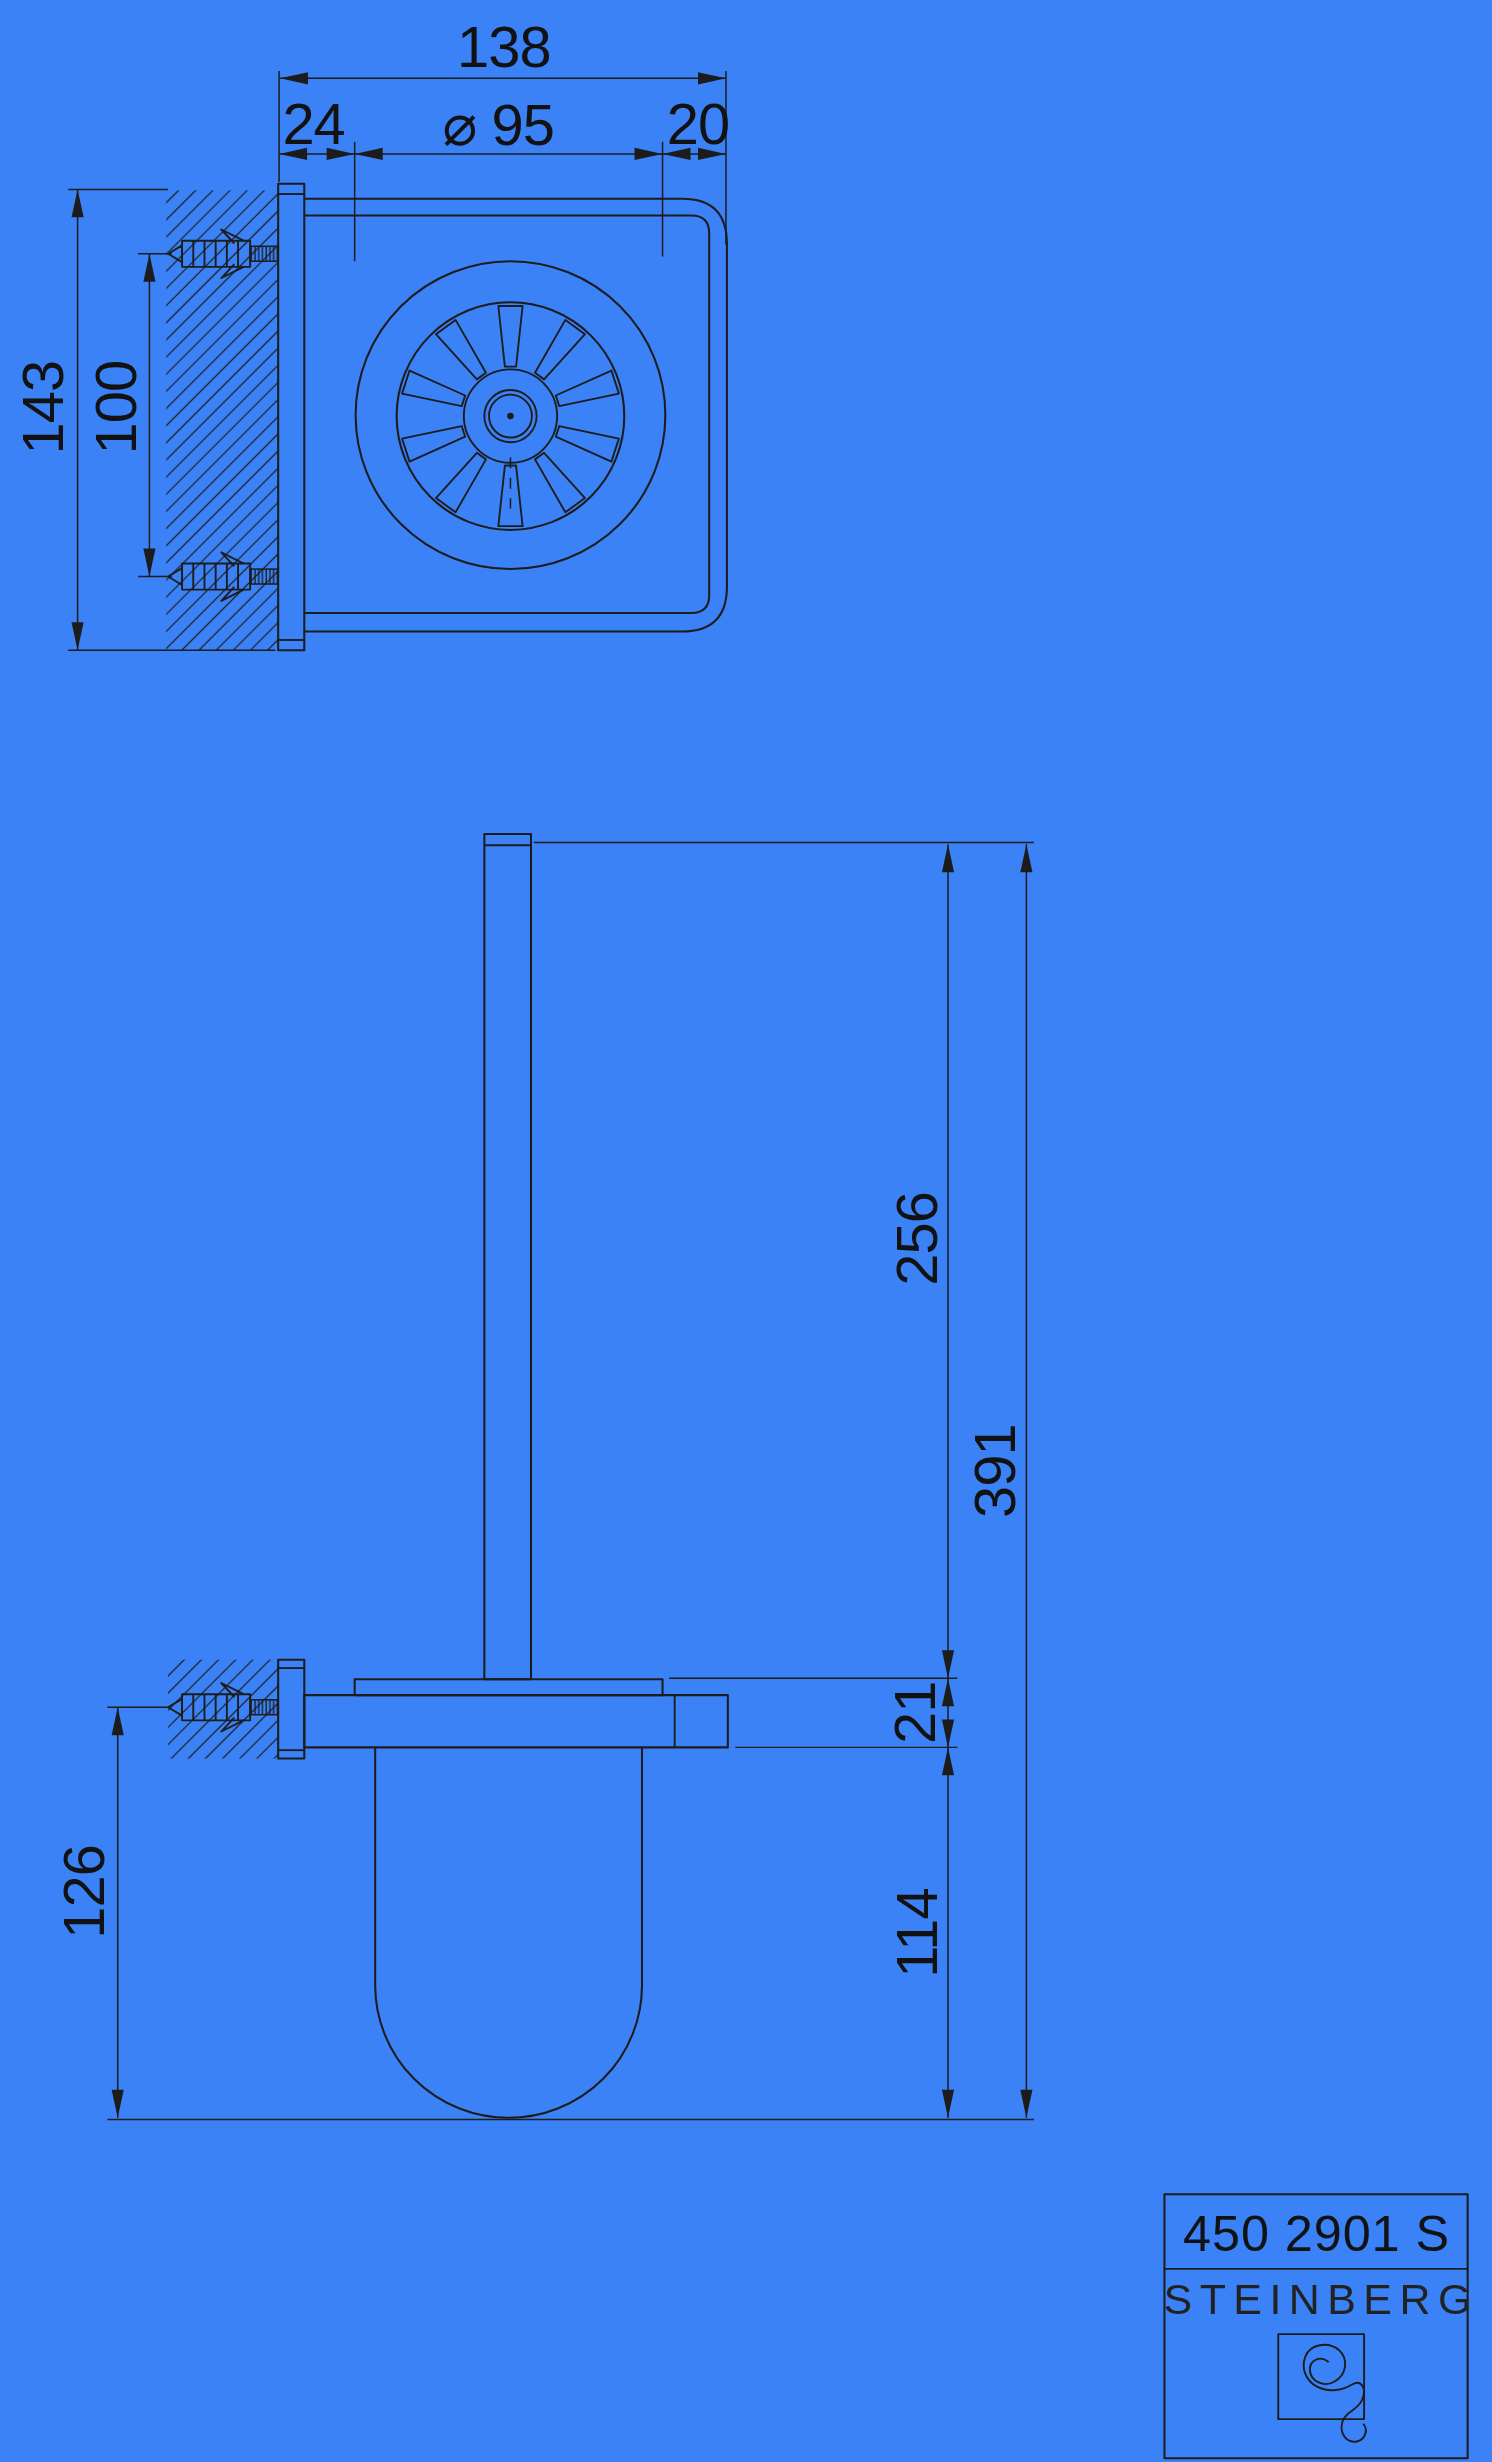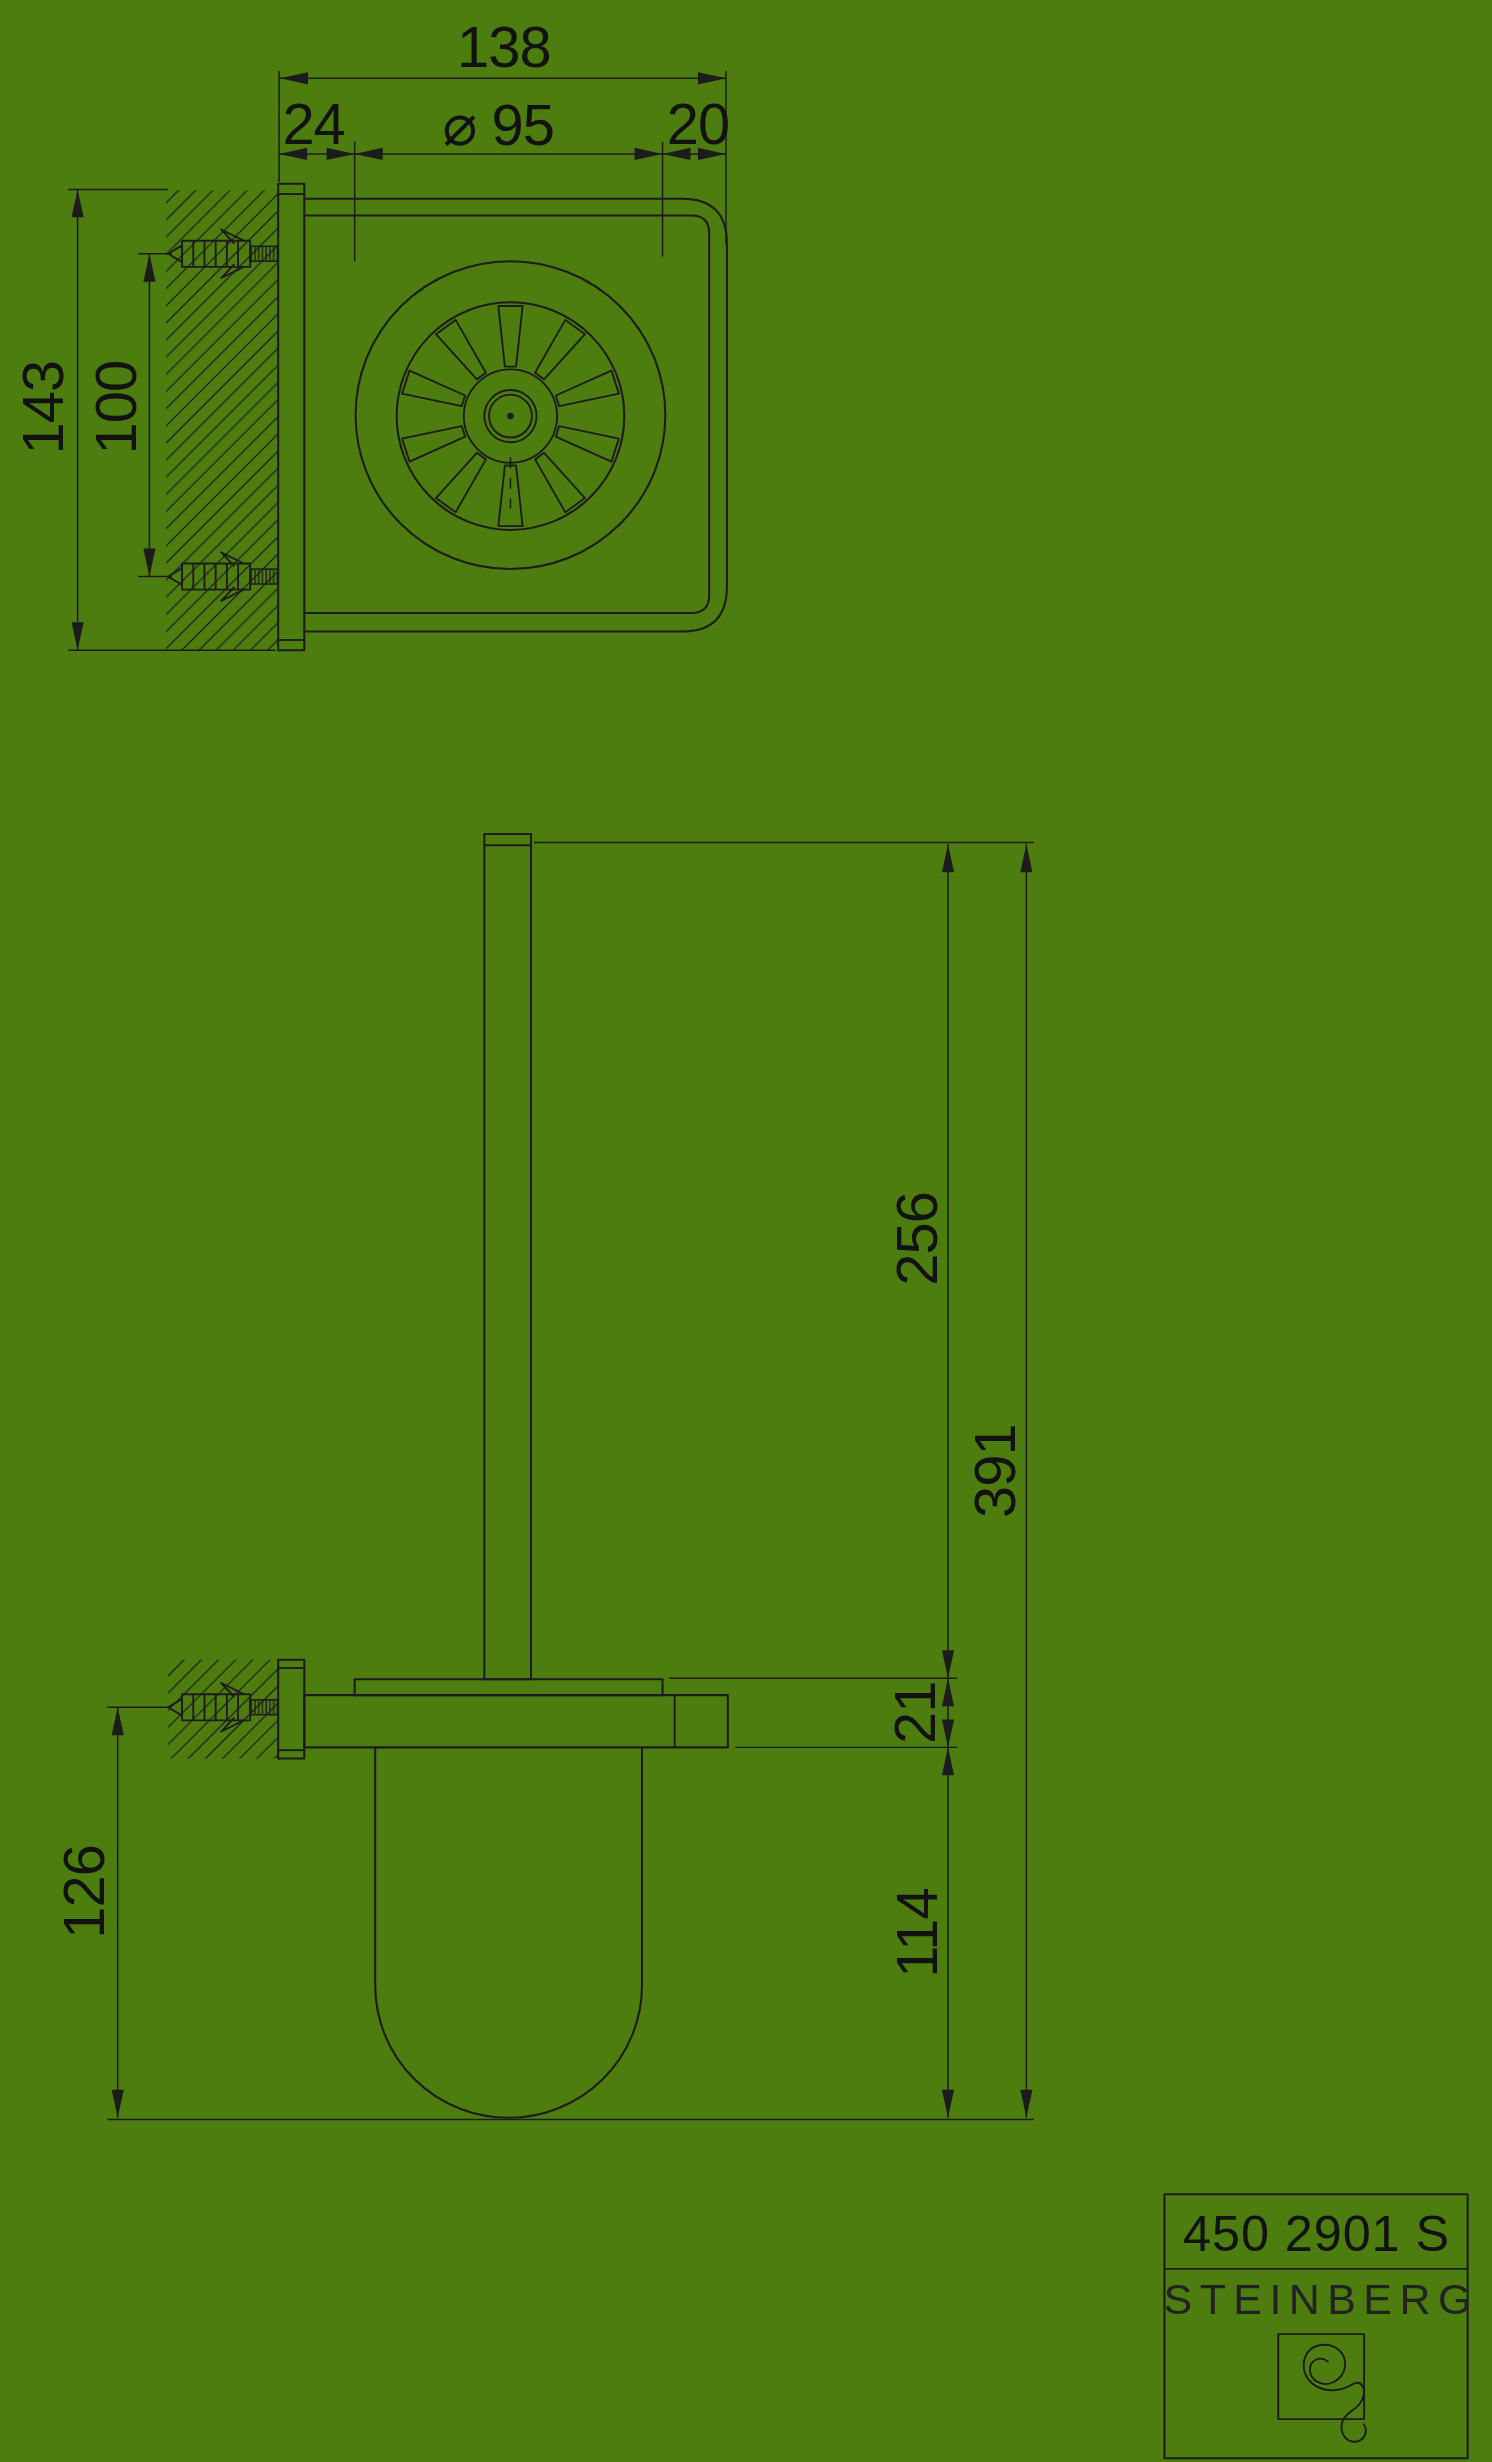--- a/index.html
+++ b/index.html
@@ -1,16 +1,16 @@
 <!DOCTYPE html>
 <html style="font-size:15px"><head>
 <meta charset="utf-8">
 <style>
   html,body{margin:0;padding:0;background:#ffffff;}
-  .page{width:1493px;height:2462px;position:relative;background:#4d7c0f;}
+  .page{width:1493px;height:2462px;position:relative;background:#3b82f6;}
   .outline{stroke:#1c1c1c;fill:none;stroke-width:2.2;stroke-linejoin:round;}
   .outline2{stroke:#1c1c1c;fill:none;stroke-width:2;stroke-linejoin:round;}
   .thin{stroke:#1c1c1c;fill:none;stroke-width:1.6;}
   .hatchline{stroke:#1c1c1c;stroke-width:1.3;}
   .arrow{fill:#1c1c1c;stroke:none;}
   .dimtext{font-family:"Liberation Sans",sans-serif;font-size:62px;fill:#121212;letter-spacing:-1px;}
   .modeltext{font-family:"Liberation Sans",sans-serif;font-size:54px;fill:#121212;letter-spacing:1px;}
   .brandtext{font-family:"Liberation Sans",sans-serif;font-size:46px;fill:#222;letter-spacing:8px;font-weight:300;}
 </style>
 </head>

